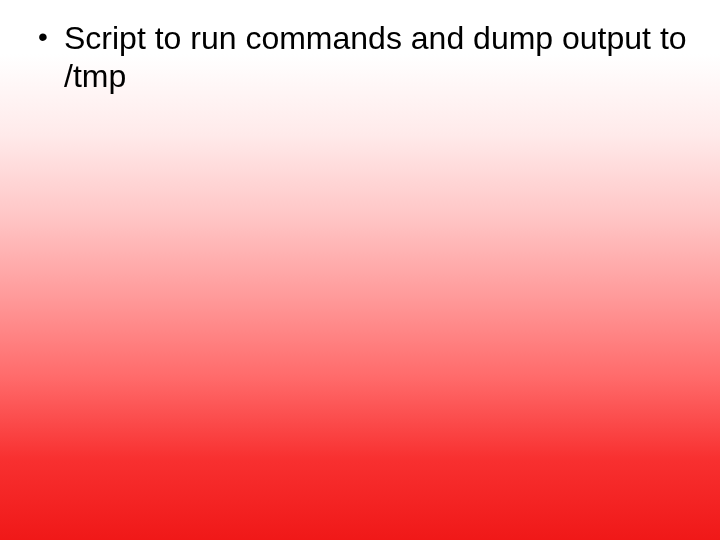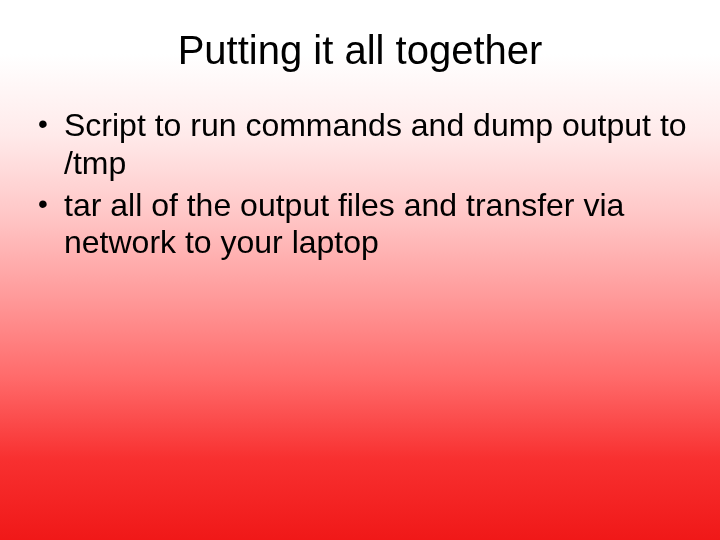--- a/index.html
+++ b/index.html
@@ -49,18 +49,16 @@
     position: absolute;
     left: 0;
     top: 0;
     font-size: 28px;
   }
 </style>
 </head>
 <body>
 
 <div class="slide">
-  <h1 class="title">Putting it all together</h1>
   <ul class="bullets">
     <li>Script to run commands and dump output to /tmp</li>
-    <li>tar all of the output files and transfer via network to your laptop</li>
   </ul>
 </div>
 
 </body></html>

